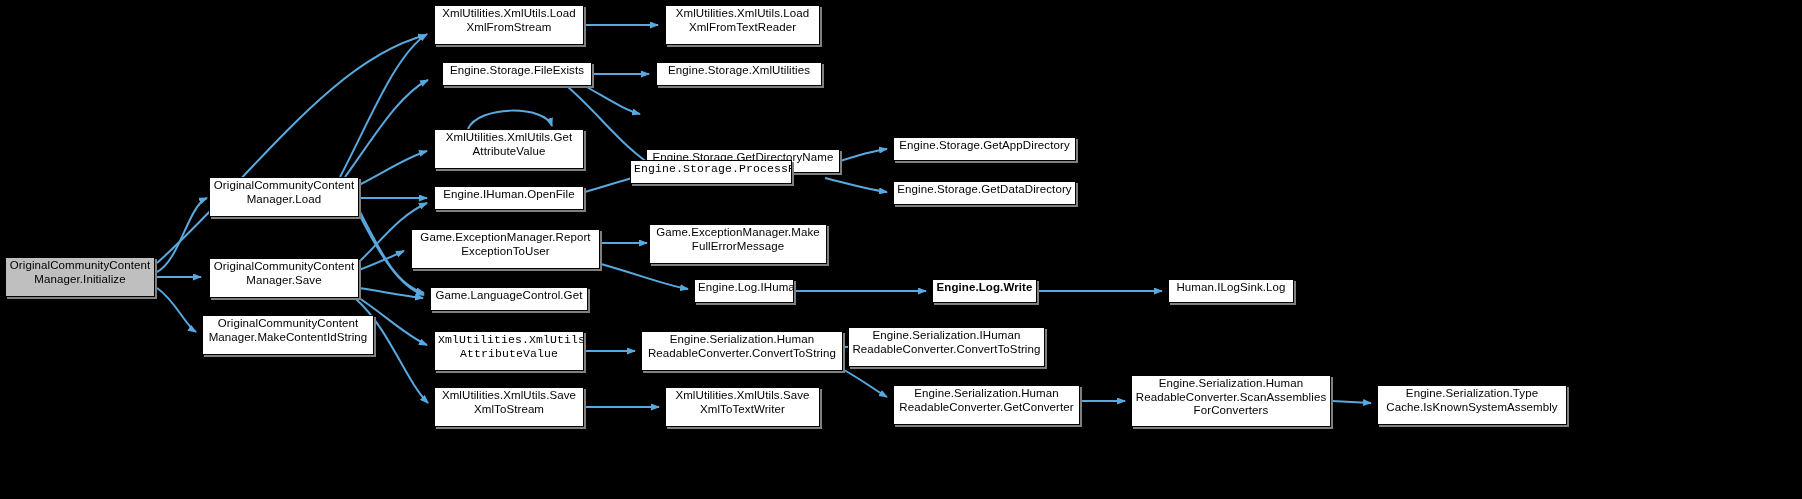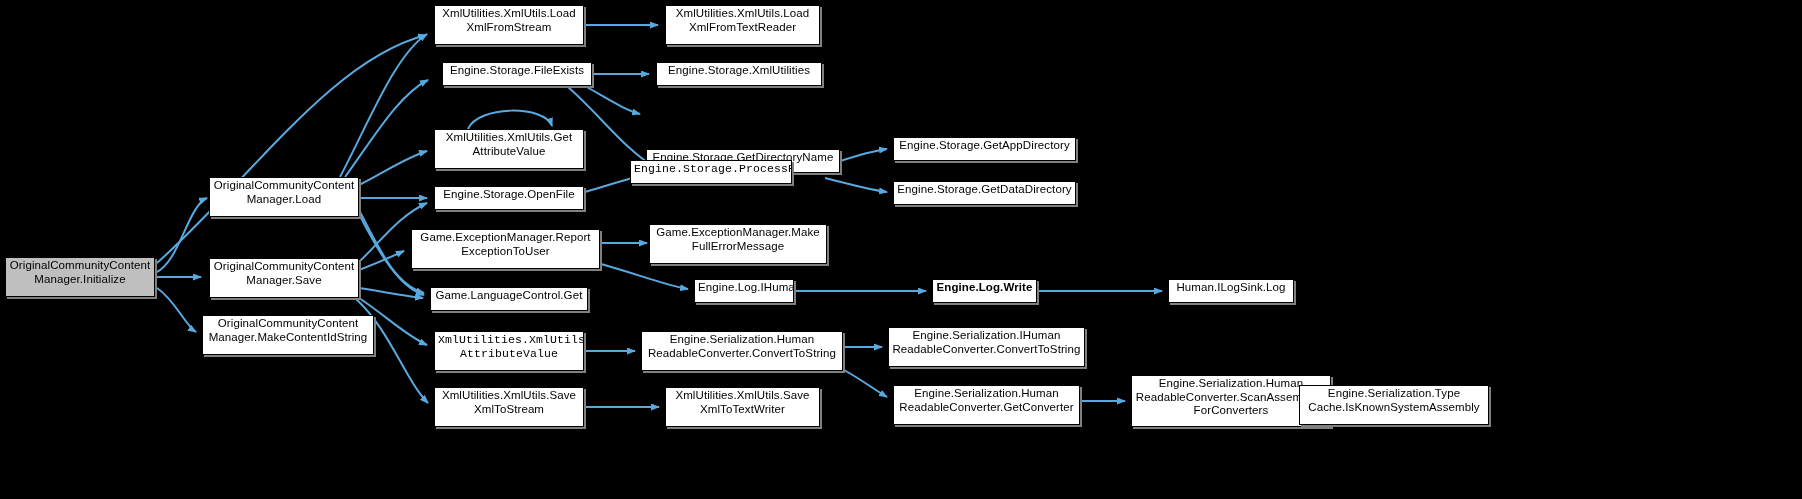--- a/index.html
+++ b/index.html
@@ -103,21 +103,21 @@
 Manager.Load</span></div>
       <div class="node" style="left: 209px; top: 258px; width: 150px; height: 40px;"><span class="node-label">OriginalCommunityContent
 Manager.Save</span></div>
       <div class="node" style="left: 202px; top: 315px; width: 172px; height: 40px;"><span class="node-label">OriginalCommunityContent
 Manager.MakeContentIdString</span></div>
       <div class="node" style="left: 434px; top: 5px; width: 150px; height: 40px;"><span class="node-label">XmlUtilities.XmlUtils.Load
 XmlFromStream</span></div>
       <div class="node" style="left: 434px; top: 62px; width: 150px; height: 24px; margin-left: 8px;"><span class="node-label">Engine.Storage.FileExists</span></div>
       <div class="node" style="left: 434px; top: 129px; width: 150px; height: 40px;"><span class="node-label">XmlUtilities.XmlUtils.Get
 AttributeValue</span></div>
-      <div class="node" style="left: 434px; top: 186px; width: 150px; height: 24px;"><span class="node-label">Engine.Storage.OpenFile</span></div>
+      <div class="node" style="left: 434px; top: 186px; width: 150px; height: 24px;"><span class="node-label">Engine.IHuman.OpenFile</span></div>
       <div class="node" style="left: 411px; top: 229px; width: 189px; height: 40px;"><span class="node-label">Game.ExceptionManager.Report
 ExceptionToUser</span></div>
       <div class="node" style="left: 430px; top: 287px; width: 158px; height: 24px;"><span class="node-label">Game.LanguageControl.Get</span></div>
       <div class="node" style="left: 434px; top: 331px; width: 150px; height: 40px; font-family: Liberation Mono, monospace;"><span class="node-label">XmlUtilities.XmlUtils.Set
 AttributeValue</span></div>
       <div class="node" style="left: 434px; top: 387px; width: 150px; height: 40px;"><span class="node-label">XmlUtilities.XmlUtils.Save
 XmlToStream</span></div>
       <div class="node" style="left: 665px; top: 5px; width: 155px; height: 40px;"><span class="node-label">XmlUtilities.XmlUtils.Load
 XmlFromTextReader</span></div>
       <div class="node" style="left: 656px; top: 62px; width: 166px; height: 24px;"><span class="node-label">Engine.Storage.XmlUtilities</span></div>
@@ -126,24 +126,24 @@
       <div class="node" style="left: 649px; top: 224px; width: 178px; height: 40px;"><span class="node-label">Game.ExceptionManager.Make
 FullErrorMessage</span></div>
       <div class="node" style="left: 694px; top: 279px; width: 100px; height: 24px;"><span class="node-label">Engine.Log.IHuman</span></div>
       <div class="node" style="left: 641px; top: 331px; width: 202px; height: 40px;"><span class="node-label">Engine.Serialization.Human
 ReadableConverter.ConvertToString</span></div>
       <div class="node" style="left: 665px; top: 387px; width: 155px; height: 40px;"><span class="node-label">XmlUtilities.XmlUtils.Save
 XmlToTextWriter</span></div>
       <div class="node" style="left: 893px; top: 137px; width: 183px; height: 24px;"><span class="node-label">Engine.Storage.GetAppDirectory</span></div>
       <div class="node" style="left: 893px; top: 181px; width: 183px; height: 24px;"><span class="node-label">Engine.Storage.GetDataDirectory</span></div>
       <div class="node" style="left: 932px; top: 279px; width: 105px; height: 24px; font-weight: bold;"><span class="node-label">Engine.Log.Write</span></div>
-      <div class="node" style="left: 888px; top: 327px; width: 197px; height: 40px;"><span class="node-label">Engine.Serialization.IHuman
+      <div class="node" style="left: 848px; top: 327px; width: 197px; height: 40px;"><span class="node-label">Engine.Serialization.IHuman
 ReadableConverter.ConvertToString</span></div>
       <div class="node" style="left: 893px; top: 385px; width: 187px; height: 40px;"><span class="node-label">Engine.Serialization.Human
 ReadableConverter.GetConverter</span></div>
       <div class="node" style="left: 1168px; top: 279px; width: 126px; height: 24px;"><span class="node-label">Human.ILogSink.Log</span></div>
       <div class="node" style="left: 1131px; top: 375px; width: 200px; height: 52px;"><span class="node-label">Engine.Serialization.Human
 ReadableConverter.ScanAssemblies
 ForConverters</span></div>
-      <div class="node" style="left: 1299px; top: 385px; width: 190px; height: 40px;"><span class="node-label">Engine.Serialization.Type
+      <div class="node" style="left: 1377px; top: 385px; width: 190px; height: 40px;"><span class="node-label">Engine.Serialization.Type
 Cache.IsKnownSystemAssembly</span></div>
     </div>
 </div>
 
 </body></html>

